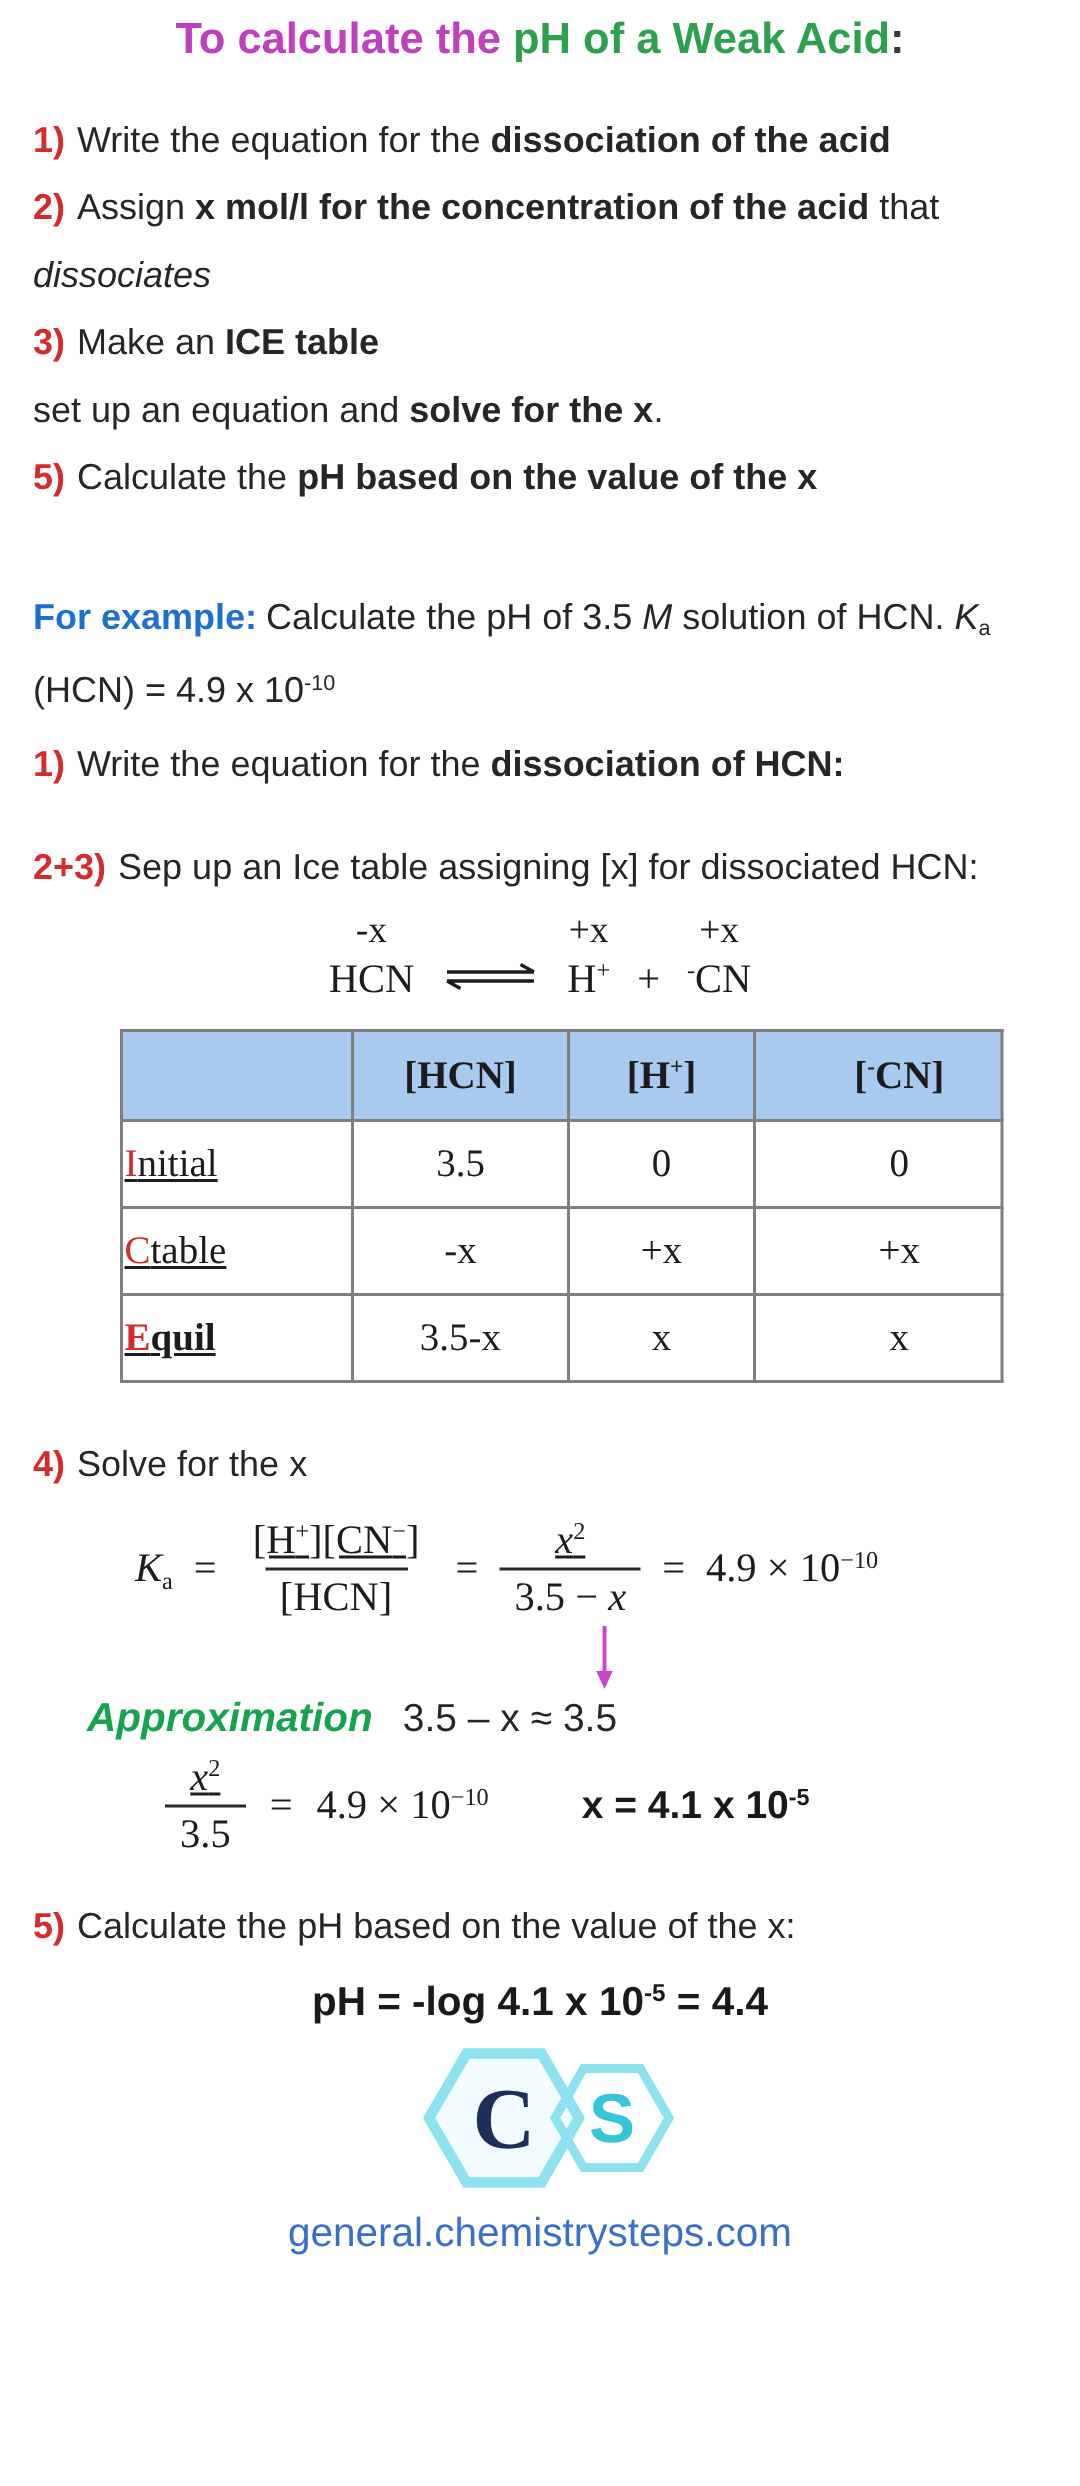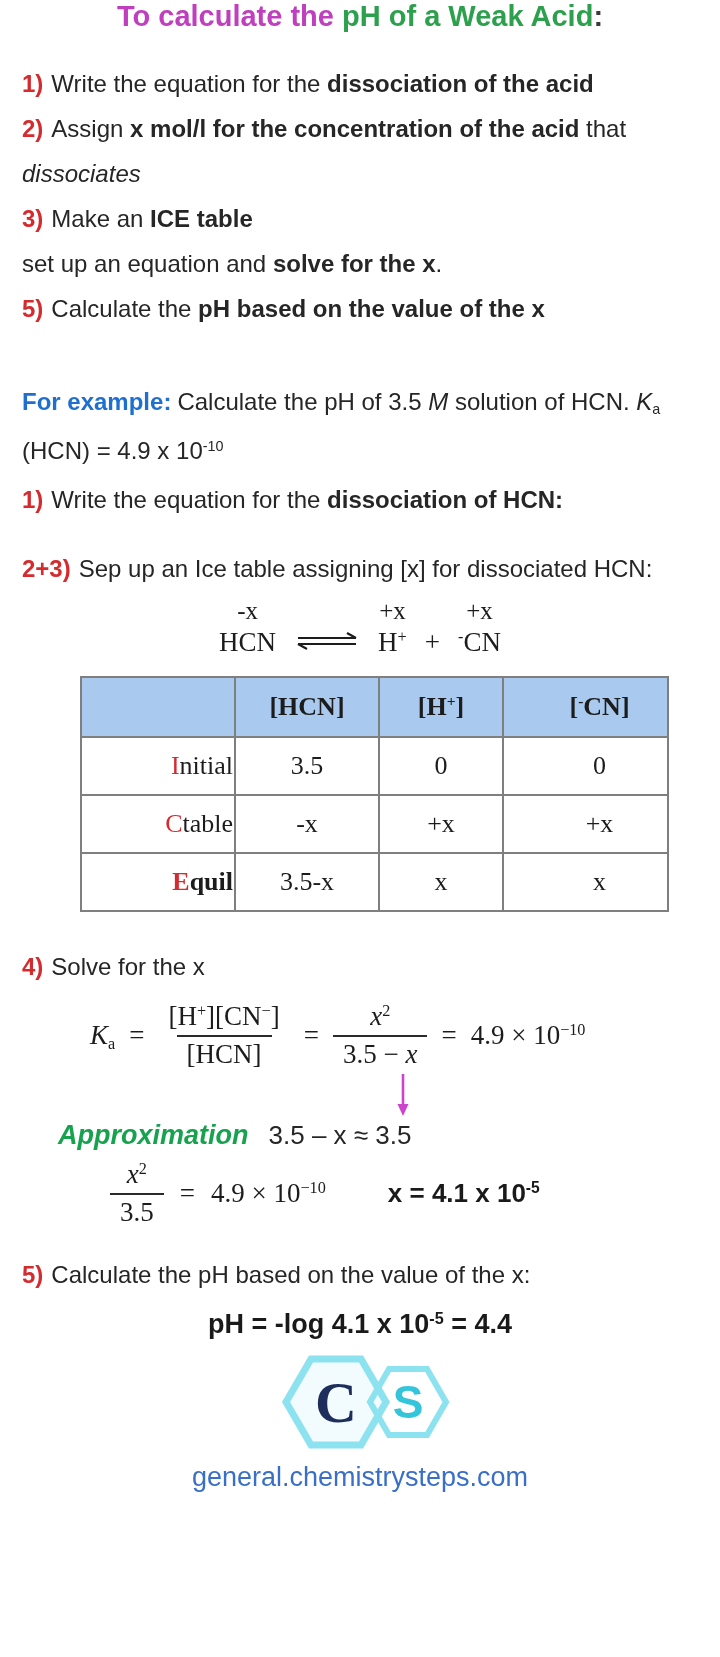--- a/index.html
+++ b/index.html
@@ -1,18 +1,18 @@
 <!DOCTYPE html>
 <html><head>
 <meta charset="utf-8">
 <style>
   html,body{margin:0;padding:0;background:#ffffff;}
   .page{position:relative;width:720px;height:1657px;background:#ffffff;overflow:hidden;
         font-family:"Liberation Sans",sans-serif;color:#262626;}
-  .title{margin:0;padding-top:0;text-align:center;font-size:29px;font-weight:700;}
+  .title{margin:0;padding-top:10px;text-align:center;font-size:29px;font-weight:700;}
   .t-magenta{color:#bf3fbf;}
   .t-green{color:#2ca04c;}
   .t-dark{color:#3a3a3a;}
   .steps{margin-top:28px;}
   .line{margin-left:22px;margin-right:14px;font-size:24px;line-height:45px;}
   .red-num{color:#d42b2f;font-weight:700;margin-right:8px;}
   .b{font-weight:700;}
   .it{font-style:italic;}
   sup{font-size:0.6em;vertical-align:baseline;position:relative;top:-0.55em;}
   sub{font-size:0.6em;vertical-align:baseline;position:relative;top:0.28em;}
@@ -21,30 +21,30 @@
   .ceq{text-align:center;font-size:25px;line-height:44px;}
   .ice-head{margin-top:24px;}
   .reaction{margin:4px auto 0;width:max-content;display:grid;grid-template-columns:repeat(5,auto);
             column-gap:18px;font-family:"Liberation Serif",serif;font-size:27px;text-align:center;
             line-height:1.25;align-items:center;color:#1c1c1c;}
   .reaction .lab{font-size:25px;}
   table.ice{border-collapse:collapse;margin:16px 0 0 80px;font-family:"Liberation Serif",serif;
             font-size:26px;color:#1c1c1c;}
   .ice td{border:2px solid #7f7f7f;text-align:center;height:54px;vertical-align:middle;background:#fff;}
   .ice tr.hdr td{background:#a9c9ee;height:56px;font-weight:700;}
-  .ice td.c1{width:150px;text-align:right;}
+  .ice td.c1{width:150px;text-align:left;text-decoration:underline;}
   .ice td.c2{width:140px;} .ice td.c3{width:120px;} .ice td.c4{width:133px;padding-left:29px;}
   .ice tr.equil-row td.c1{font-weight:700;}
   .first-letter{color:#d42b2f;}
   .solve-head{margin-top:32px;}
   .eqrow{display:flex;align-items:center;margin-left:90px;margin-top:12px;
          font-family:"Liberation Serif",serif;font-size:27px;color:#1c1c1c;}
   .eqrow .eq{margin:0 14px;}
   .frac{display:inline-flex;flex-direction:column;align-items:center;text-align:center;}
-  .frac .fnum{padding:0 10px 3px;}
+  .frac .fnum{padding:0 10px 3px;text-decoration:underline;}
   .frac .fden{border-top:2px solid #2a2a2a;padding:2px 10px 0;}
   .arrow-line{height:48px;margin-left:394px;margin-top:2px;}
   .approx-line{margin-left:58px;font-size:26px;display:flex;gap:20px;align-items:baseline;}
   .approx-label{color:#17a24f;font-style:italic;font-weight:700;font-size:27px;}
   .eqrow2{margin-left:110px;margin-top:8px;display:flex;align-items:center;
           font-family:"Liberation Serif",serif;font-size:27px;color:#1c1c1c;}
   .xresult{font-family:"Liberation Sans",sans-serif;font-weight:700;font-size:26px;
            margin-left:62px;color:#1a1a1a;}
   .final-head{margin-top:24px;}
   .ph-line{text-align:center;font-weight:700;font-size:27px;margin-top:12px;color:#1a1a1a;}

